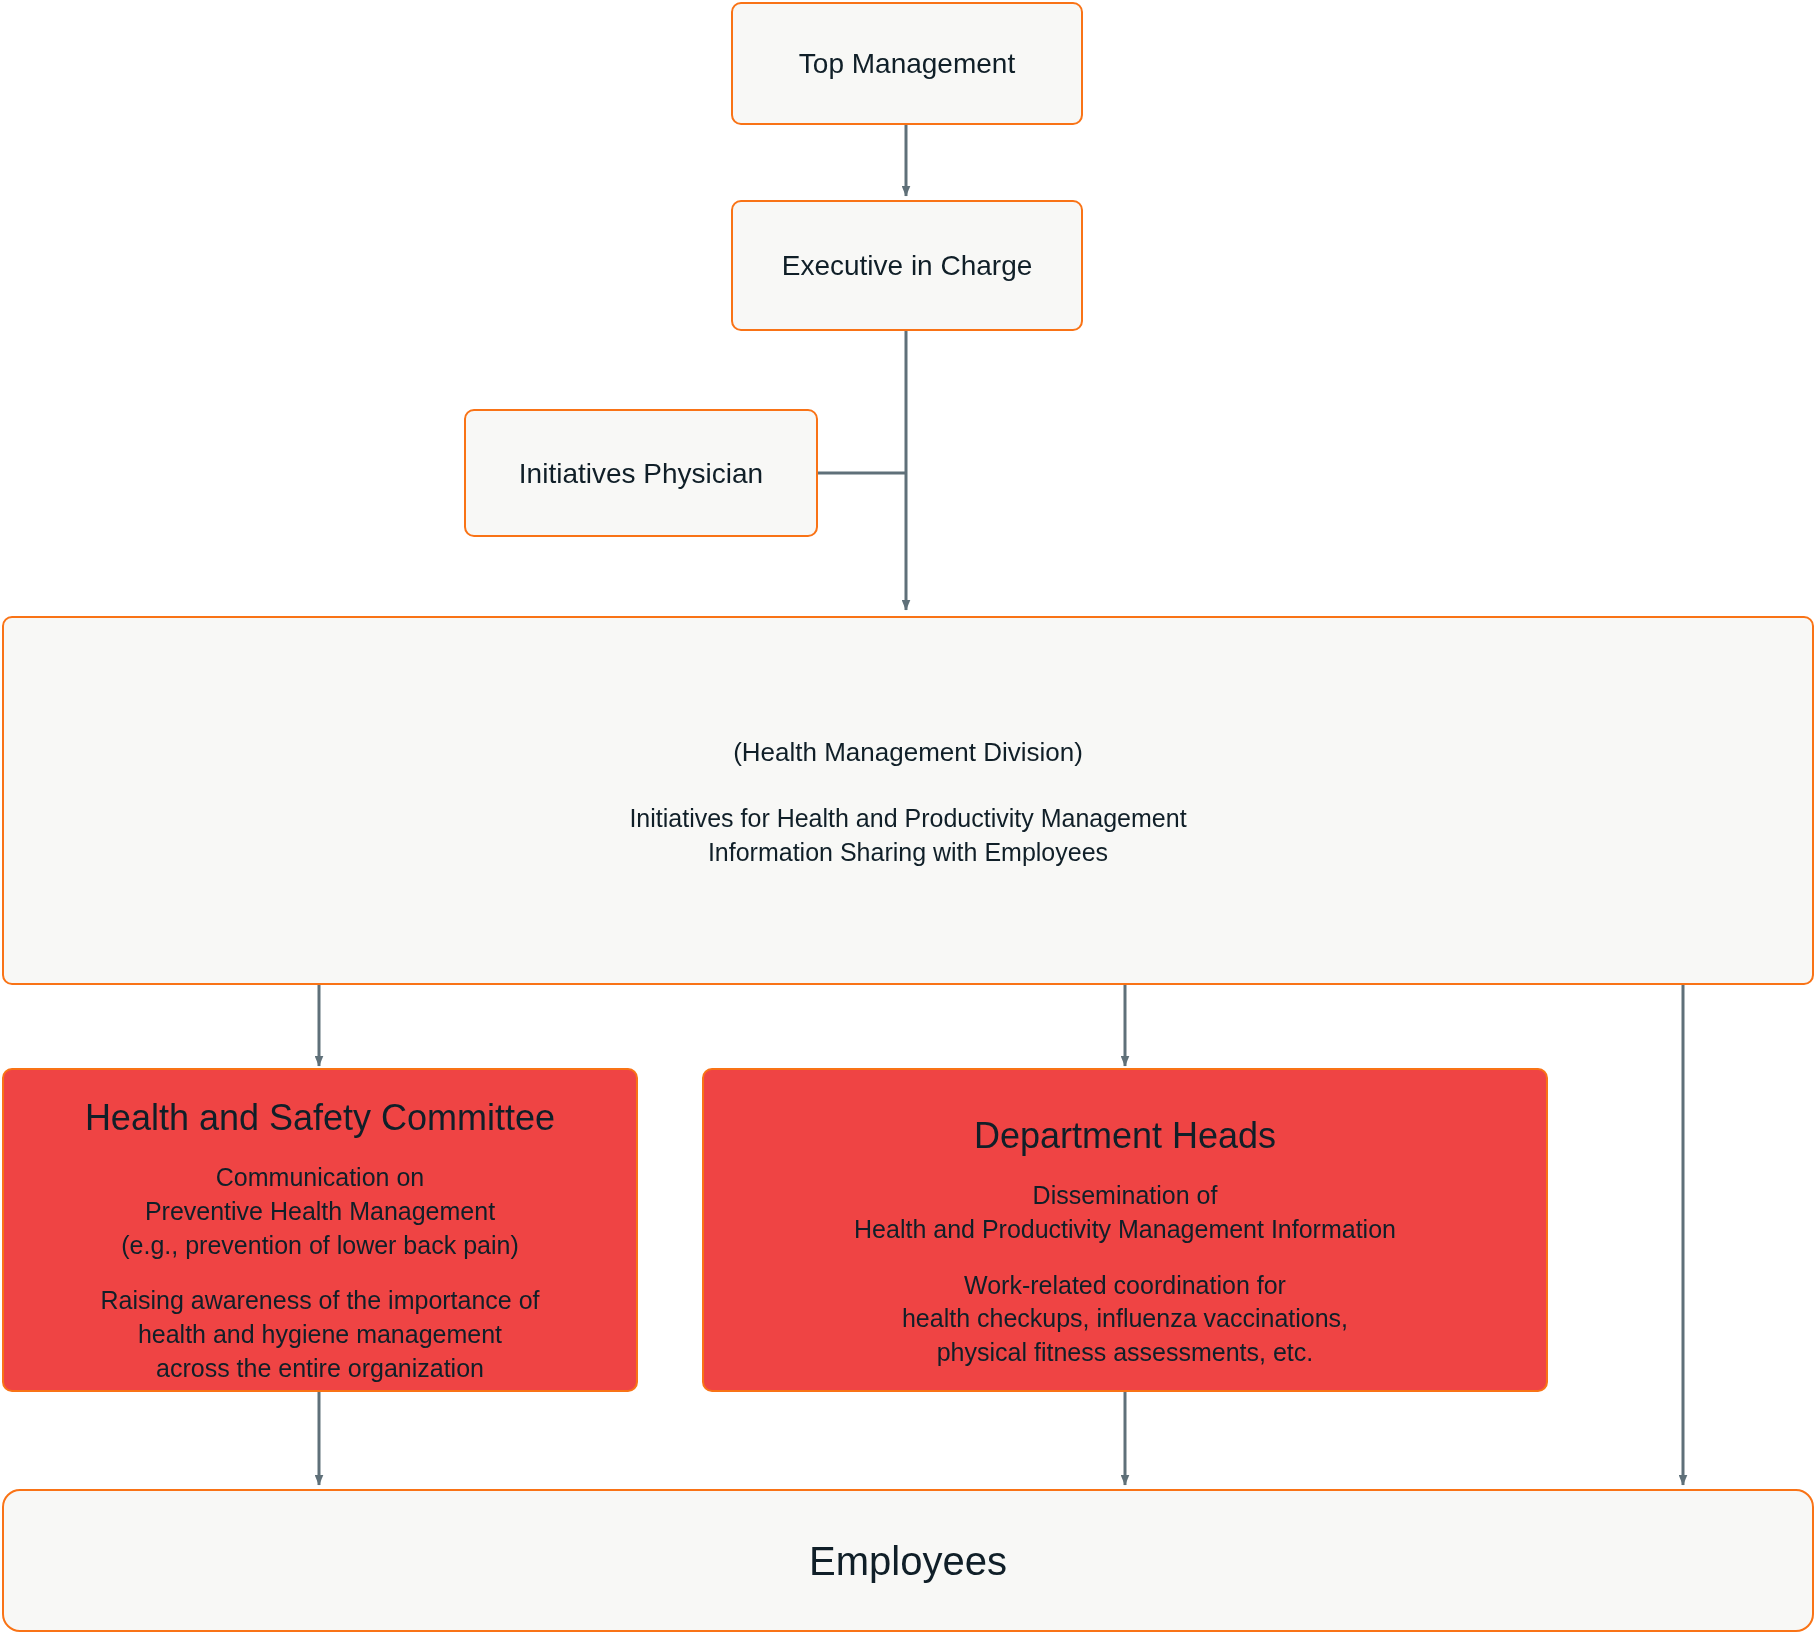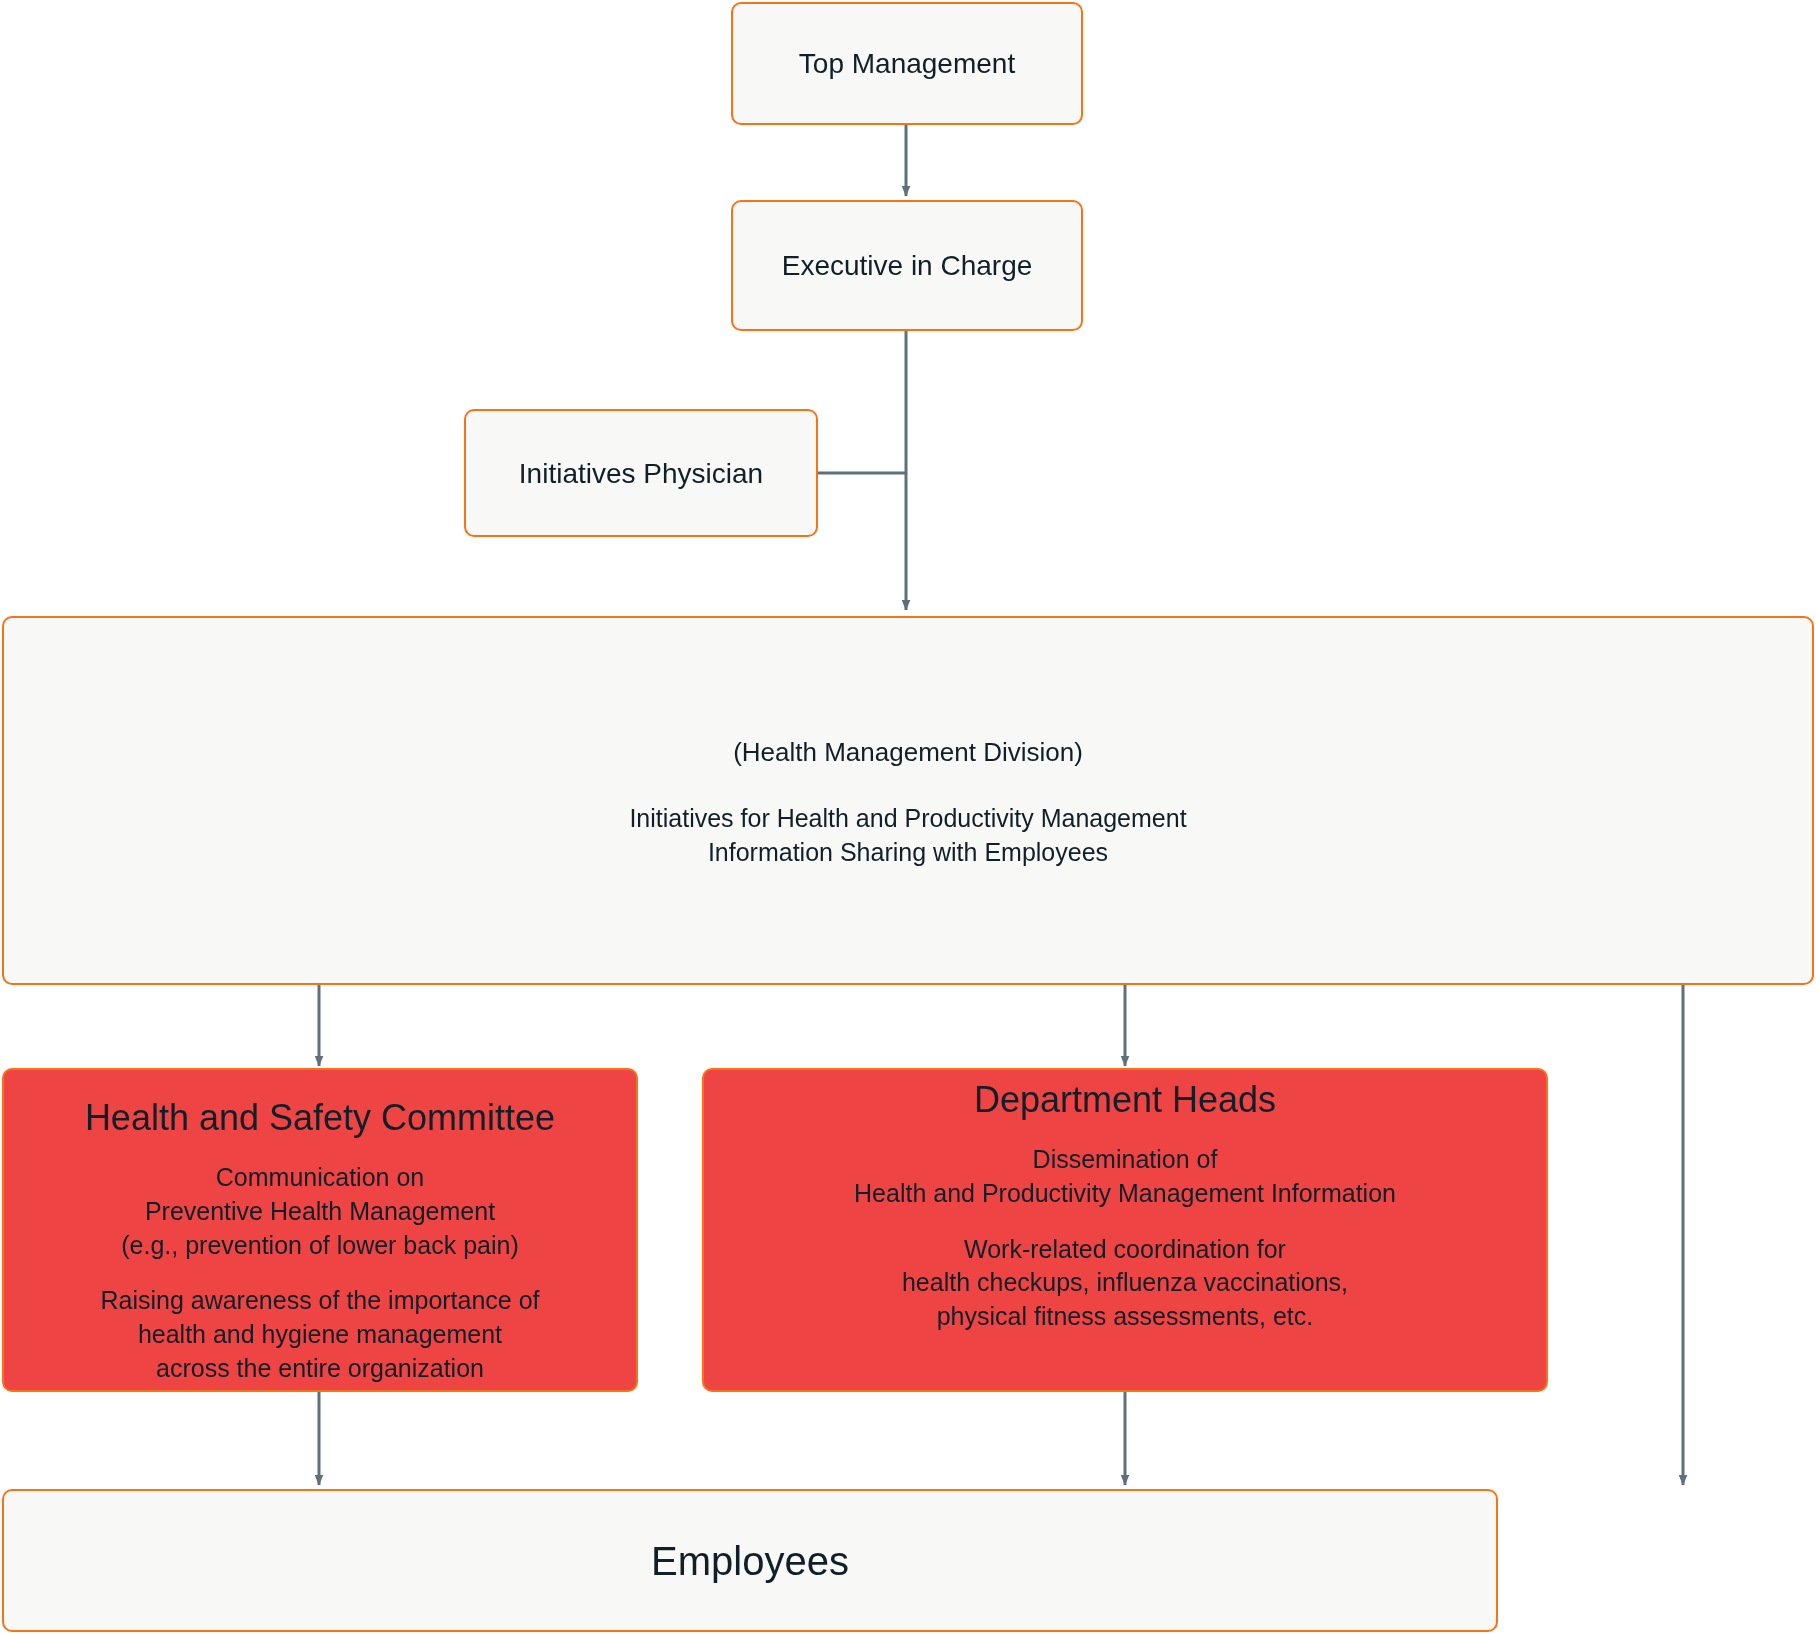--- a/index.html
+++ b/index.html
@@ -130,28 +130,28 @@
     <div class="gap-sm"></div>
     <div class="n-body whitespace-pre">Communication on
 Preventive Health Management
 (e.g., prevention of lower back pain)</div>
     <div class="gap-sm"></div>
     <div class="n-body whitespace-pre">Raising awareness of the importance of
 health and hygiene management
 across the entire organization</div>
   </div>
 
-  <div class="node shaded" style="left:702px; top:1068px; width:846px; height:324px; justify-content:flex-start; padding-top:8px;">
+  <div class="node shaded" style="left:702px; top:1068px; width:846px; height:324px; justify-content:flex-start; padding-top:44px;">
     <div class="n-title-md">Department Heads</div>
     <div class="gap-sm"></div>
     <div class="n-body whitespace-pre">Dissemination of
 Health and Productivity Management Information</div>
     <div class="gap-sm"></div>
     <div class="n-body whitespace-pre">Work-related coordination for
 health checkups, influenza vaccinations,
 physical fitness assessments, etc.</div>
   </div>
 
-  <div class="node plain" style="left:2px; top:1489px; width:1496px; height:143px;">
+  <div class="node plain" style="left:2px; top:1489px; width:1812px; height:143px;border-radius:18px;">
     <div class="n-title-xl">Employees</div>
   </div>
 
 </div>
 
 </body></html>

